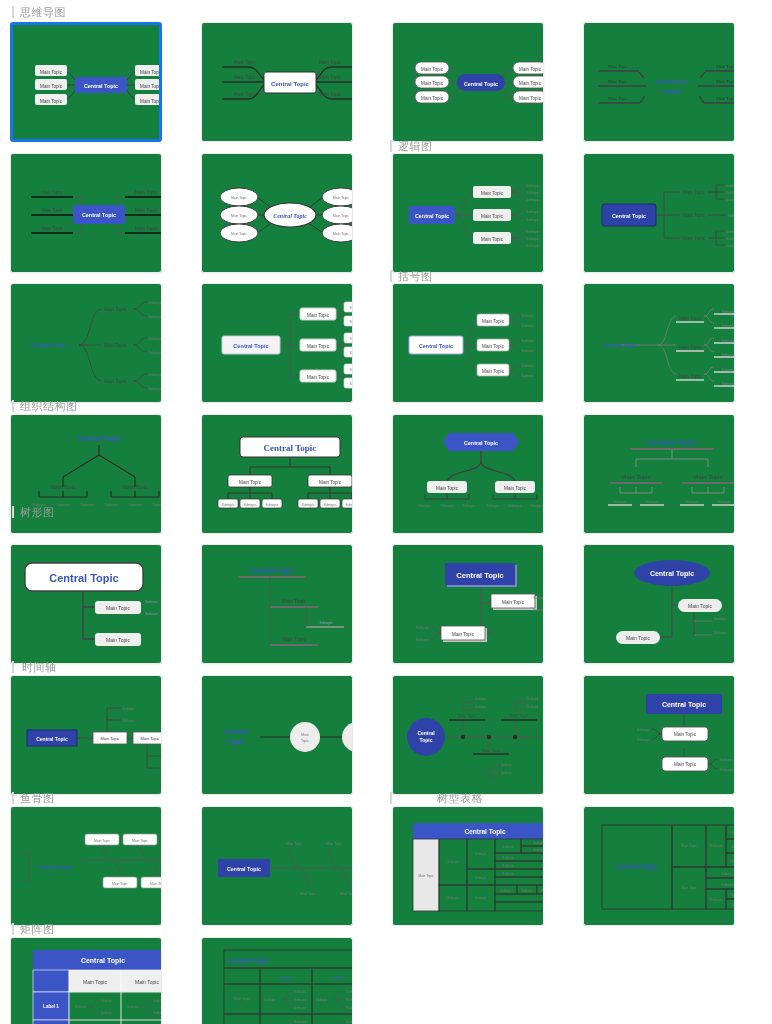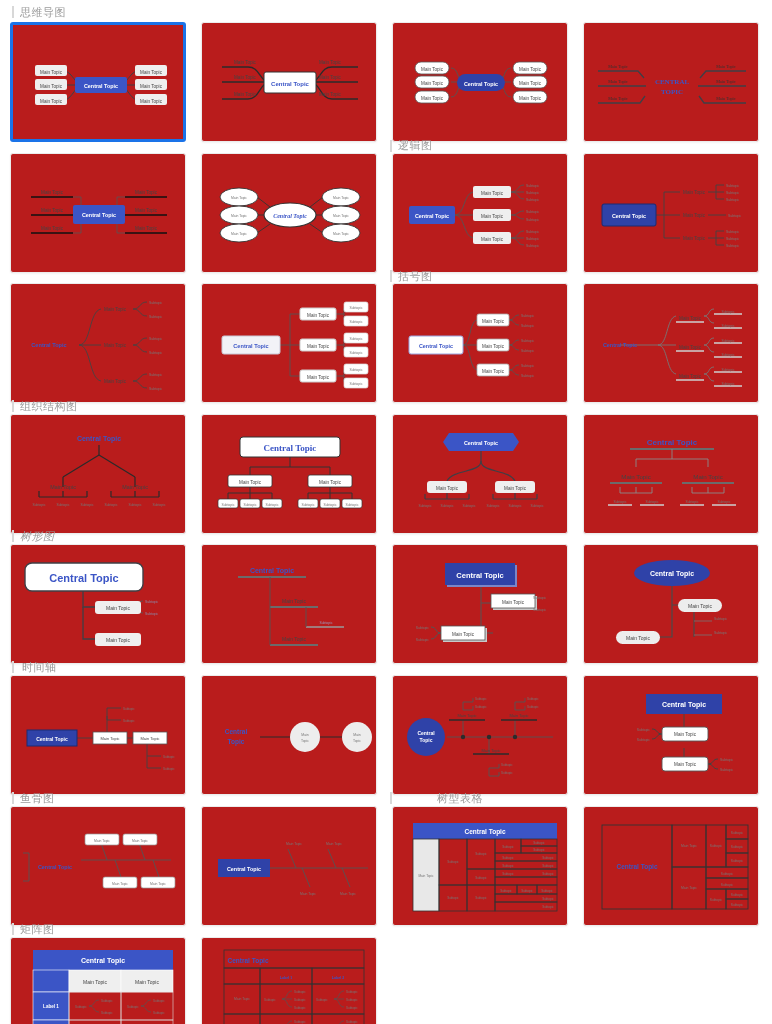--- a/index.html
+++ b/index.html
@@ -18,22 +18,22 @@
     color: #9b9b9b;
     padding-left: 6px;
     border-left: 2px solid #d8d8d8;
     line-height: 12px;
     letter-spacing: .5px;
     white-space: nowrap;
   }
 
   .card {
     position: absolute;
-    width: 176px; height: 120px;
-    background: #b91c1c;
+    width: 152px; height: 120px;
+    background: #15803d;
     border: 1px solid #ececec;
     border-radius: 3px;
     box-shadow: 0 1px 2px rgba(0,0,0,.05);
     overflow: hidden;
   }
   .card.selected {
     border: 3px solid #1a73e8;
     border-radius: 3px;
     box-shadow: none;
   }
@@ -147,21 +147,21 @@
       <text class="sersm" x="34" y="60" text-anchor="middle">Main Topic</text>
       <text class="sersm" x="34" y="77" text-anchor="middle">Main Topic</text>
       <text class="sersm" x="142" y="45" text-anchor="middle">Main Topic</text>
       <text class="sersm" x="142" y="60" text-anchor="middle">Main Topic</text>
       <text class="sersm" x="142" y="77" text-anchor="middle">Main Topic</text>
       <text class="ser" x="88" y="61" text-anchor="middle">CENTRAL</text>
       <text class="ser" x="88" y="71" text-anchor="middle">TOPIC</text>
     </svg>
   </div>
 
-  <div class="section-label" style="left:390px; top:140px;font-family:Liberation Mono, monospace;">逻辑图</div>
+  <div class="section-label" style="left:390px; top:140px;">逻辑图</div>
 
   <div class="card" style="left:10px; top:153px;">
     <svg viewBox="0 0 176 120">
       <g fill="none" stroke="#111" stroke-width="1.6">
         <path d="M20 43 L62 43"></path>
           <path d="M20 61 L62 61"></path>
           <path d="M20 79 L62 79"></path>
         <path d="M114 43 L156 43"></path>
           <path d="M114 61 L156 61"></path>
           <path d="M114 79 L156 79"></path>
@@ -553,21 +553,21 @@
       <text class="tnb" x="88" y="30" text-anchor="middle" style="font-size:8px;">Central Topic</text>
       <text class="tn" x="52" y="64" text-anchor="middle" style="font-size:6.2px;">Main Topic</text>
       <text class="tn" x="124" y="64" text-anchor="middle" style="font-size:6.2px;">Main Topic</text>
       <text class="tsm" x="36" y="88" text-anchor="middle">Subtopic</text>
       <text class="tsm" x="68" y="88" text-anchor="middle">Subtopic</text>
       <text class="tsm" x="108" y="88" text-anchor="middle">Subtopic</text>
       <text class="tsm" x="140" y="88" text-anchor="middle">Subtopic</text>
     </svg>
   </div>
 
-  <div class="section-label" style="left:12px; top:530px;font-style:italic;">树形图</div>
+  <div class="section-label" style="left:12px; top:506px;">树形图</div>
 
   <div class="card" style="left:10px; top:544px;">
     <svg viewBox="0 0 176 120">
       <g fill="none" stroke="#3f3f46" stroke-width="1.3">
         <path d="M72 42 L72 62 L84 62"></path>
         <path d="M72 62 L72 94 L84 94"></path>
       </g>
       <g fill="none" stroke="#555" stroke-width="0.9">
         <path d="M122 62 C128 62 126 56 132 56"></path>
         <path d="M122 62 C128 62 126 68 132 68"></path>

